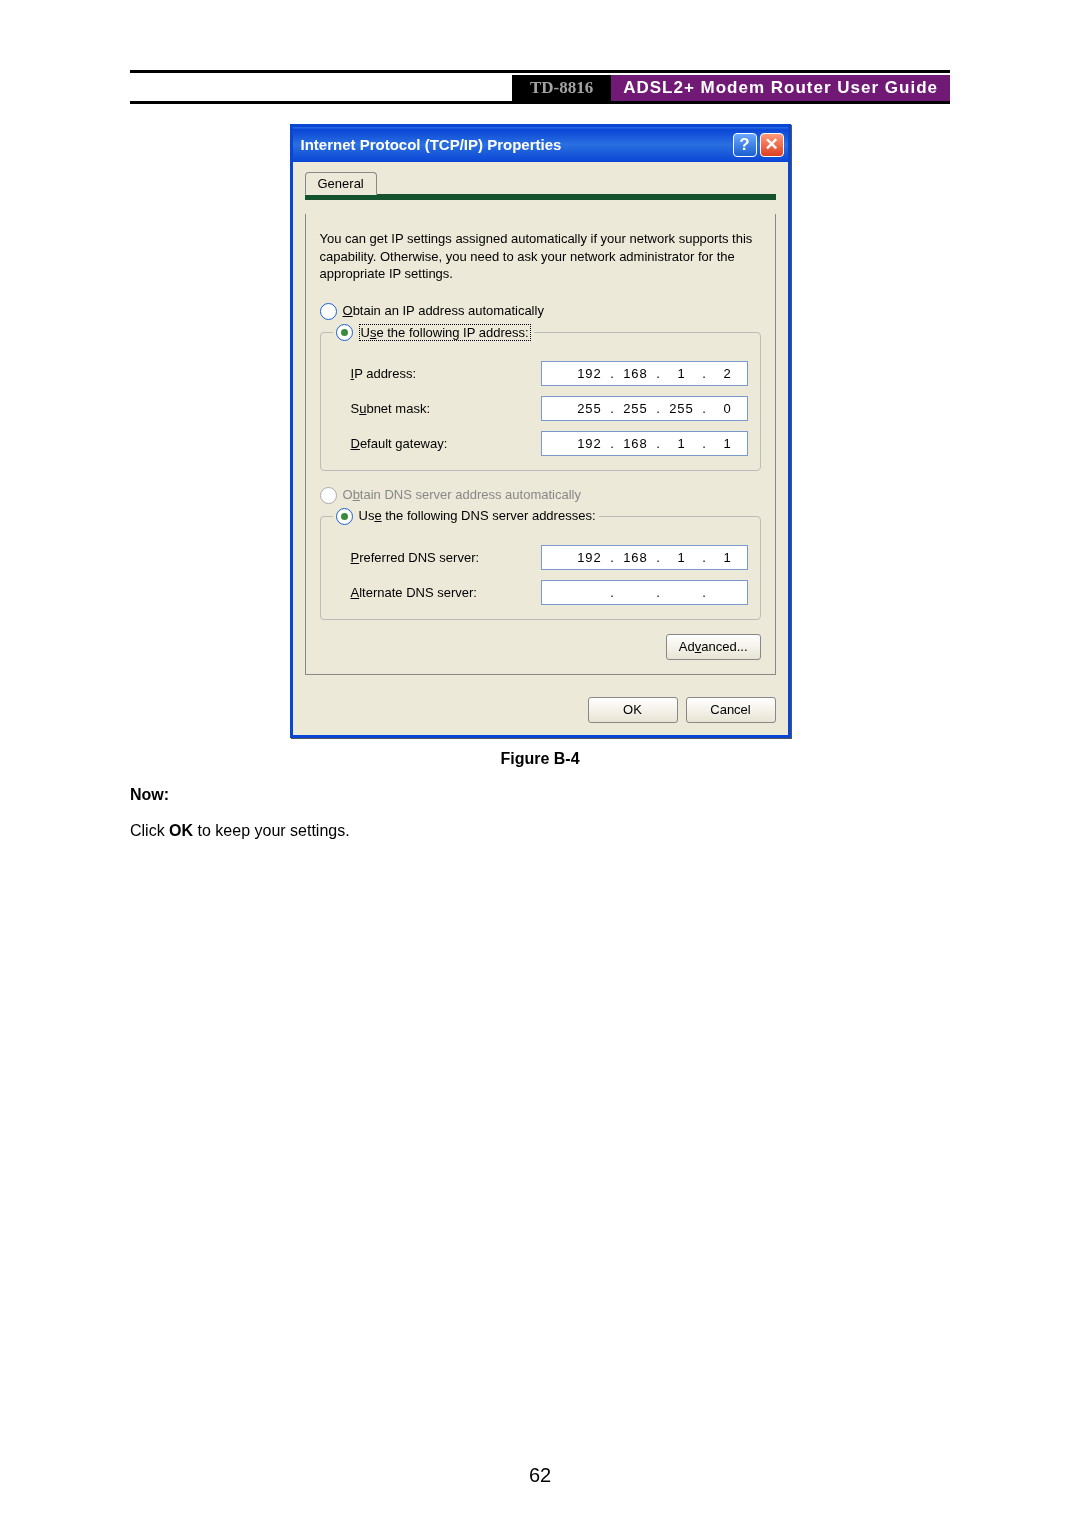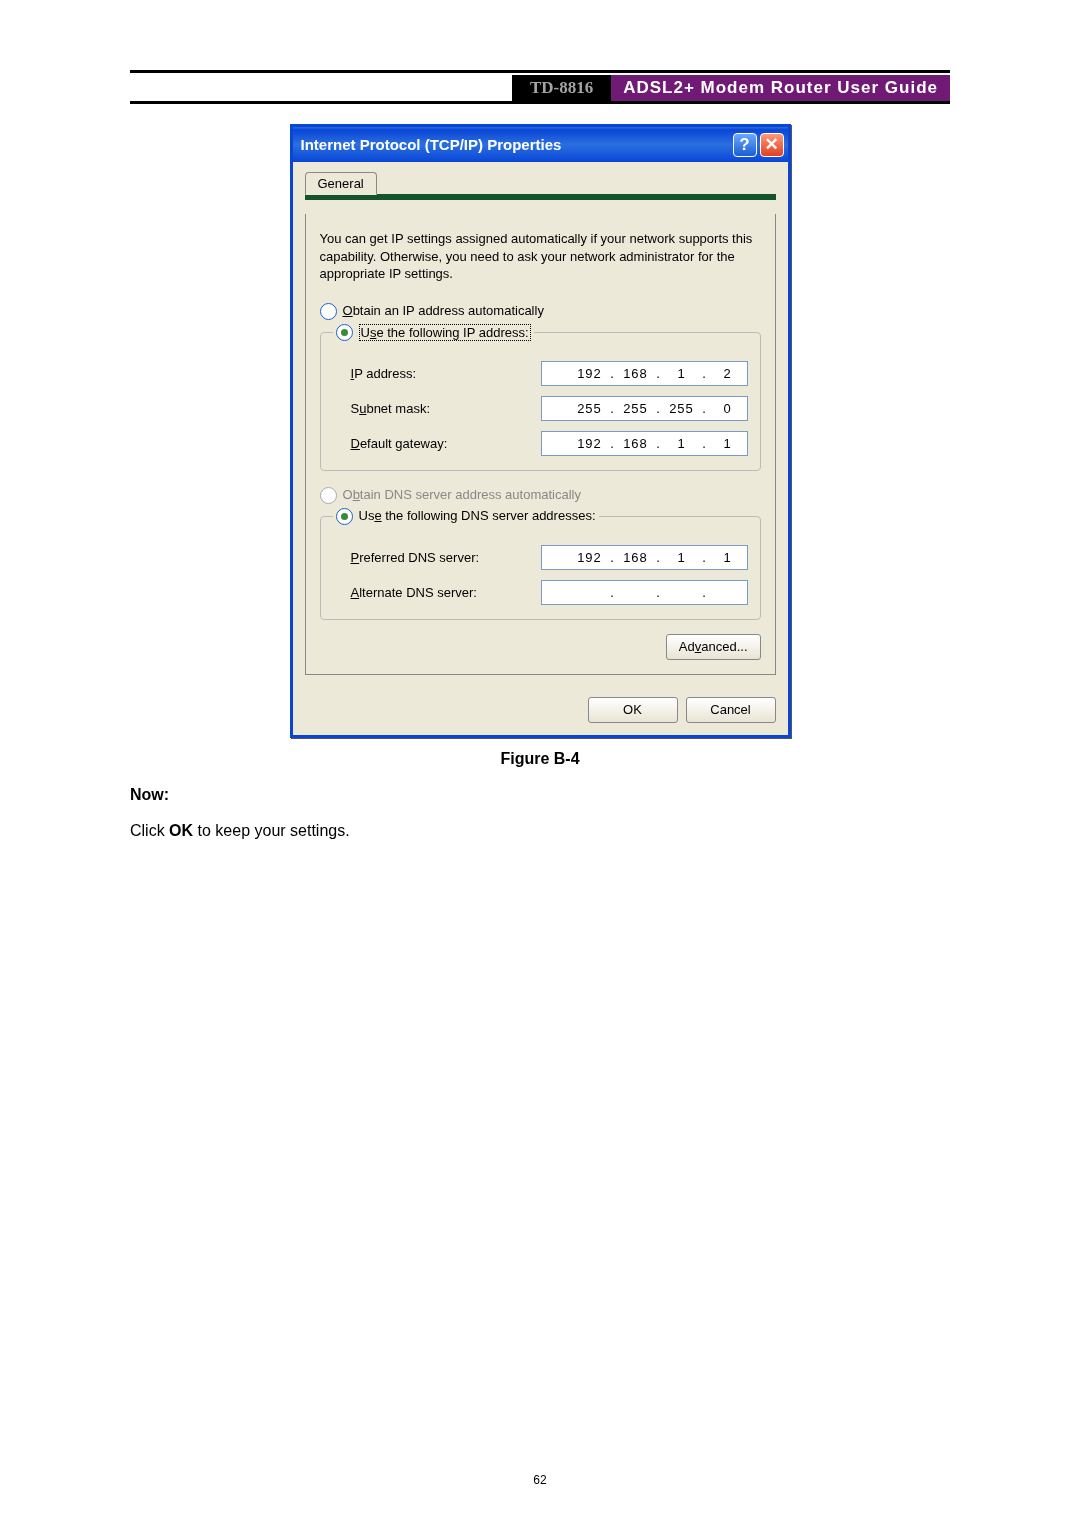--- a/index.html
+++ b/index.html
@@ -206,21 +206,21 @@
   }
   .body-text {
     font-size: 16px;
     margin-top: 18px;
   }
   .page-number {
     position: absolute;
     bottom: 40px;
     width: 100%;
     text-align: center;
-    font-size: 12px;
+    font-size: 20px;
   }
   .u-char { text-decoration: underline; }
 </style>
 </head>
 <body>
 
 <div class="page">
   <div class="header-line"></div>
   <div class="header-bar">
     <span class="header-model">TD-8816</span>

